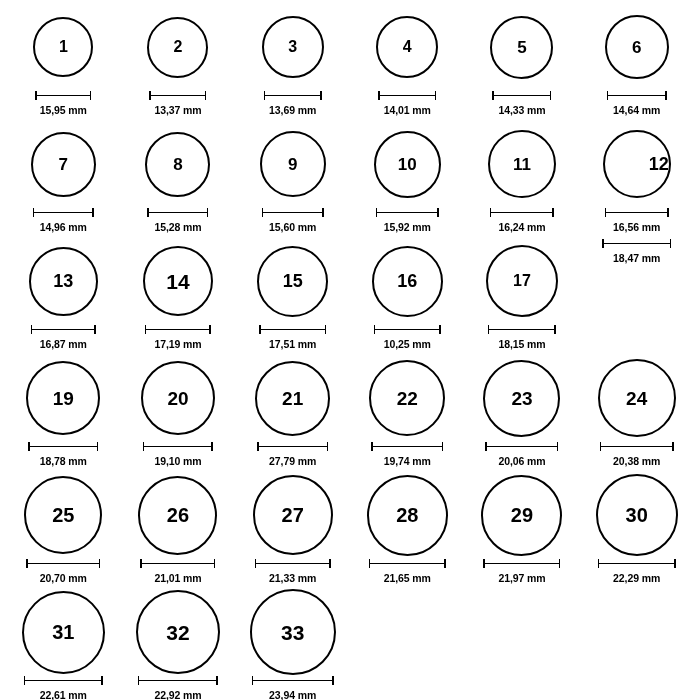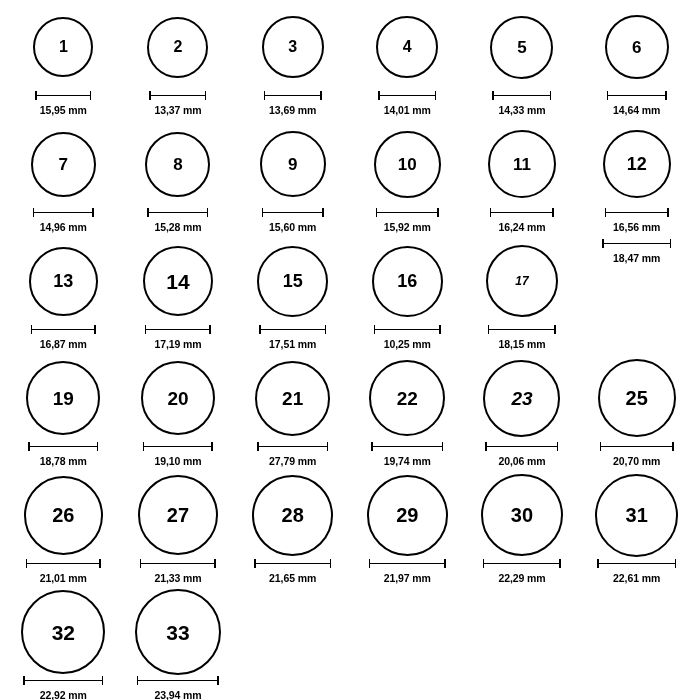--- a/index.html
+++ b/index.html
@@ -229,21 +229,21 @@
         </div>
         <div class="measure-bar" style="width: 64px;">
           <span class="cap left"></span>
           <span class="line" style="width: 64px;"></span>
           <span class="cap right"></span>
         </div>
         <div class="ring-label">16,24 mm</div>
       </div>
       <div class="ring-cell">
         <div class="circle-wrap">
-          <div class="ring-circle" style="width: 68px; height: 68px;">
+          <div class="ring-circle" style="width: 68px; height: 68px; justify-content: flex-end;">
             <span class="ring-number" style="font-size: 18px;">12</span>
           </div>
         </div>
         <div class="measure-bar" style="width: 64px;">
           <span class="cap left"></span>
           <span class="line" style="width: 64px;"></span>
           <span class="cap right"></span>
         </div>
         <div class="ring-label">16,56 mm</div>
       </div>
@@ -295,21 +295,21 @@
         <div class="measure-bar" style="width: 67px;">
           <span class="cap left"></span>
           <span class="line" style="width: 67px;"></span>
           <span class="cap right"></span>
         </div>
         <div class="ring-label">10,25 mm</div>
       </div>
       <div class="ring-cell">
         <div class="circle-wrap">
           <div class="ring-circle" style="width: 72px; height: 72px;">
-            <span class="ring-number" style="font-size: 12px; font-style: italic;">17</span>
+            <span class="ring-number" style="font-size: 16px;">17</span>
           </div>
         </div>
         <div class="measure-bar" style="width: 68px;">
           <span class="cap left"></span>
           <span class="line" style="width: 68px;"></span>
           <span class="cap right"></span>
         </div>
         <div class="ring-label">18,15 mm</div>
       </div>
       <div class="ring-cell">
@@ -367,30 +367,43 @@
         </div>
         <div class="measure-bar" style="width: 72px;">
           <span class="cap left"></span>
           <span class="line" style="width: 72px;"></span>
           <span class="cap right"></span>
         </div>
         <div class="ring-label">19,74 mm</div>
       </div>
       <div class="ring-cell">
         <div class="circle-wrap">
-          <div class="ring-circle" style="width: 77px; height: 77px; font-style: italic;">
+          <div class="ring-circle" style="width: 77px; height: 77px;">
             <span class="ring-number" style="font-size: 19px;">23</span>
           </div>
         </div>
         <div class="measure-bar" style="width: 73px;">
           <span class="cap left"></span>
           <span class="line" style="width: 73px;"></span>
           <span class="cap right"></span>
         </div>
         <div class="ring-label">20,06 mm</div>
+      </div>
+      <div class="ring-cell">
+        <div class="circle-wrap">
+          <div class="ring-circle" style="width: 78px; height: 78px;">
+            <span class="ring-number" style="font-size: 19px;">24</span>
+          </div>
+        </div>
+        <div class="measure-bar" style="width: 74px;">
+          <span class="cap left"></span>
+          <span class="line" style="width: 74px;"></span>
+          <span class="cap right"></span>
+        </div>
+        <div class="ring-label">20,38 mm</div>
       </div>
       <div class="ring-cell">
         <div class="circle-wrap">
           <div class="ring-circle" style="width: 78px; height: 78px;">
             <span class="ring-number" style="font-size: 20px; text-align: center;">25</span>
           </div>
         </div>
         <div class="measure-bar" style="width: 74px;">
           <span class="cap left"></span>
           <span class="line" style="width: 74px;"></span>

